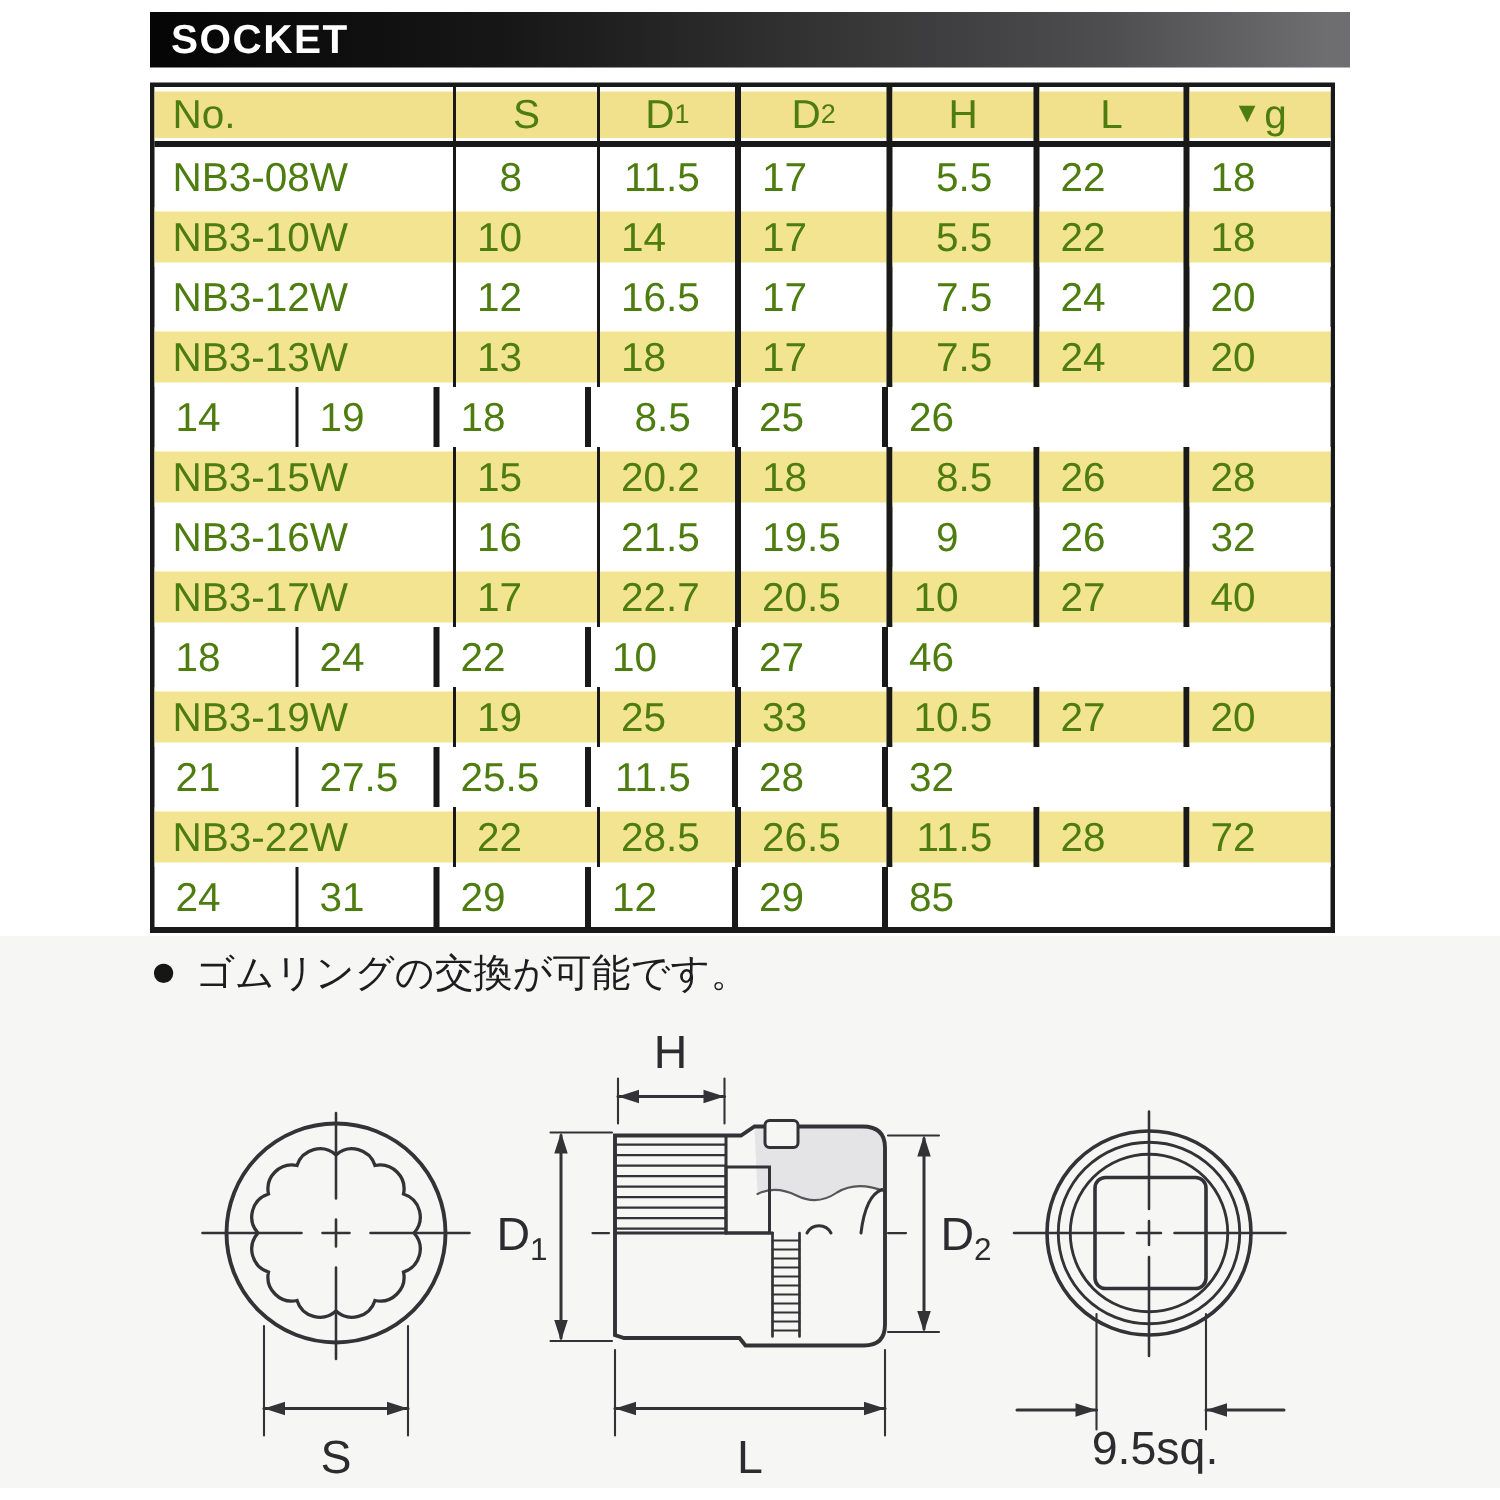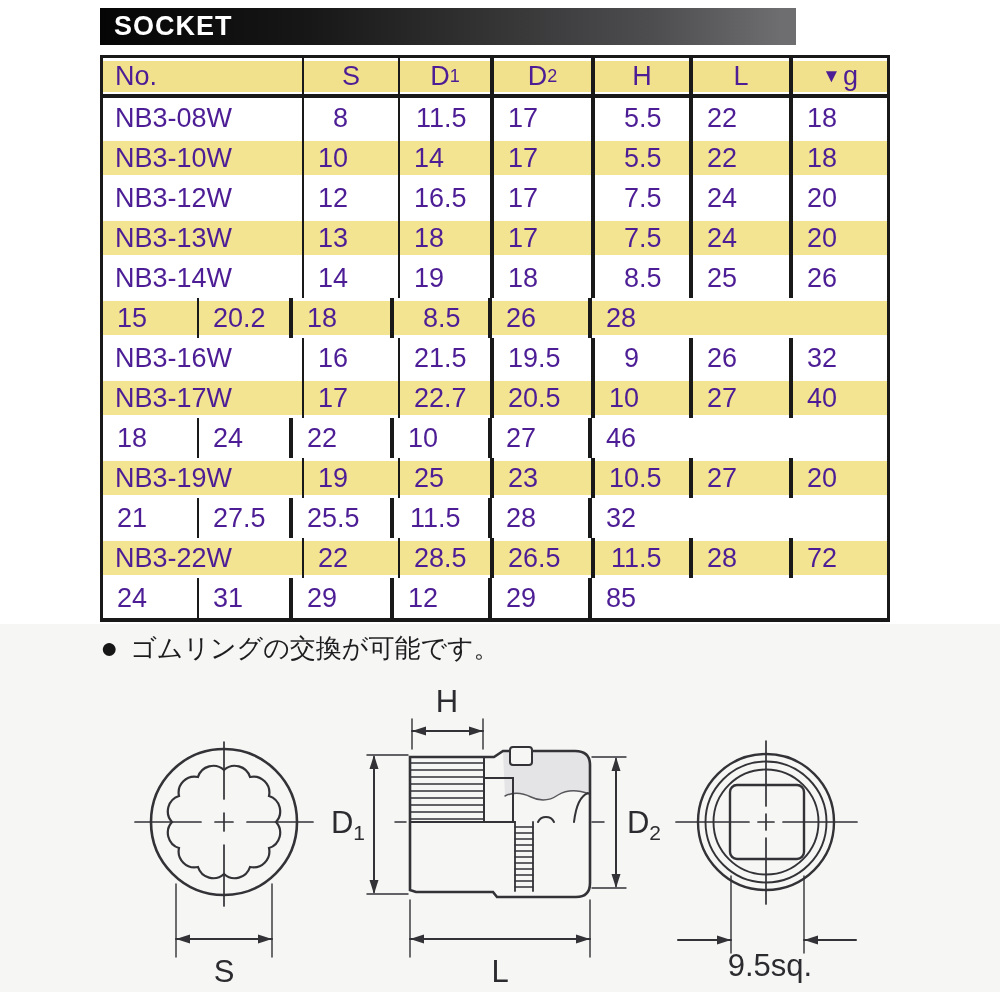--- a/index.html
+++ b/index.html
@@ -8,34 +8,34 @@
     background:#ffffff;
     font-family:"Liberation Sans", sans-serif;
     -webkit-font-smoothing:antialiased;
   }
   .lower-band{
     position:absolute;left:0;top:624px;width:1000px;height:368px;
     background:#f6f6f4;
   }
   
   .section-bar{
-    position:absolute;left:100px;top:8px;width:696px;height:37px;
+    position:absolute;left:100px;top:8px;width:800px;height:37px;
     background:linear-gradient(90deg,#050505 0%,#171717 30%,#4e4e50 80%,#6e6e70 98%);
     display:flex;align-items:center;
   }
   .section-bar .title{
     color:#ffffff;font-size:27px;font-weight:bold;letter-spacing:1px;
     padding-left:14px;line-height:37px;
   }
   
   .spec-table{
     position:absolute;left:100px;top:55px;width:790px;
     border:3px solid #191919;border-bottom-width:4px;
     background:#ffffff;box-sizing:border-box;
-    font-size:27px;color:#4c1d95;
+    font-size:27px;color:#4d7c0f;
   }
   .tr{display:flex;height:40px;}
   .tr.head{height:36px;border-bottom:4px solid #191919;}
   .td{
     box-sizing:border-box;display:flex;align-items:center;
     overflow:hidden;white-space:nowrap;
   }
   .c0{width:201px;border-right:2px solid #191919;padding-left:12px;}
   .c1{width:96px; border-right:2px solid #191919;}
   .c2{width:94px; border-right:4px solid #191919;}
@@ -173,21 +173,20 @@
           <span class="fp">.5</span>
         </div>
         <div class="td c5 num">
           <span class="ip">24</span>
         </div>
         <div class="td c6 num">
           <span class="ip">20</span>
         </div>
       </div>
       <div class="tr">
-        <div class="td c0">NB3-14W</div>
         <div class="td c1 num">
           <span class="ip">14</span>
         </div>
         <div class="td c2 num">
           <span class="ip">19</span>
         </div>
         <div class="td c3 num">
           <span class="ip">18</span>
         </div>
         <div class="td c4 num">
@@ -195,20 +194,21 @@
           <span class="fp">.5</span>
         </div>
         <div class="td c5 num">
           <span class="ip">25</span>
         </div>
         <div class="td c6 num">
           <span class="ip">26</span>
         </div>
       </div>
       <div class="tr alt">
+        <div class="td c0">NB3-15W</div>
         <div class="td c1 num">
           <span class="ip">15</span>
         </div>
         <div class="td c2 num">
           <span class="ip">20</span>
           <span class="fp">.2</span>
         </div>
         <div class="td c3 num">
           <span class="ip">18</span>
         </div>
@@ -291,21 +291,21 @@
       </div>
       <div class="tr alt">
         <div class="td c0">NB3-19W</div>
         <div class="td c1 num">
           <span class="ip">19</span>
         </div>
         <div class="td c2 num">
           <span class="ip">25</span>
         </div>
         <div class="td c3 num">
-          <span class="ip">23</span>
+          <span class="ip">33</span>
         </div>
         <div class="td c4 num">
           <span class="ip">10</span>
           <span class="fp">.5</span>
         </div>
         <div class="td c5 num">
           <span class="ip">27</span>
         </div>
         <div class="td c6 num">
           <span class="ip">20</span>

